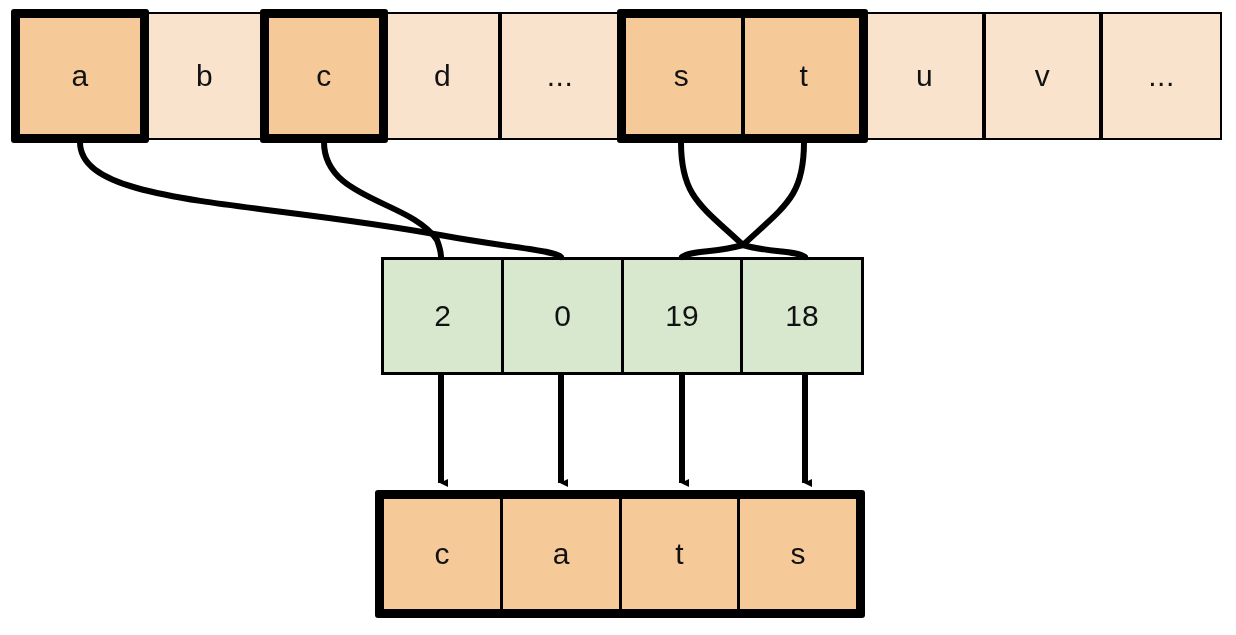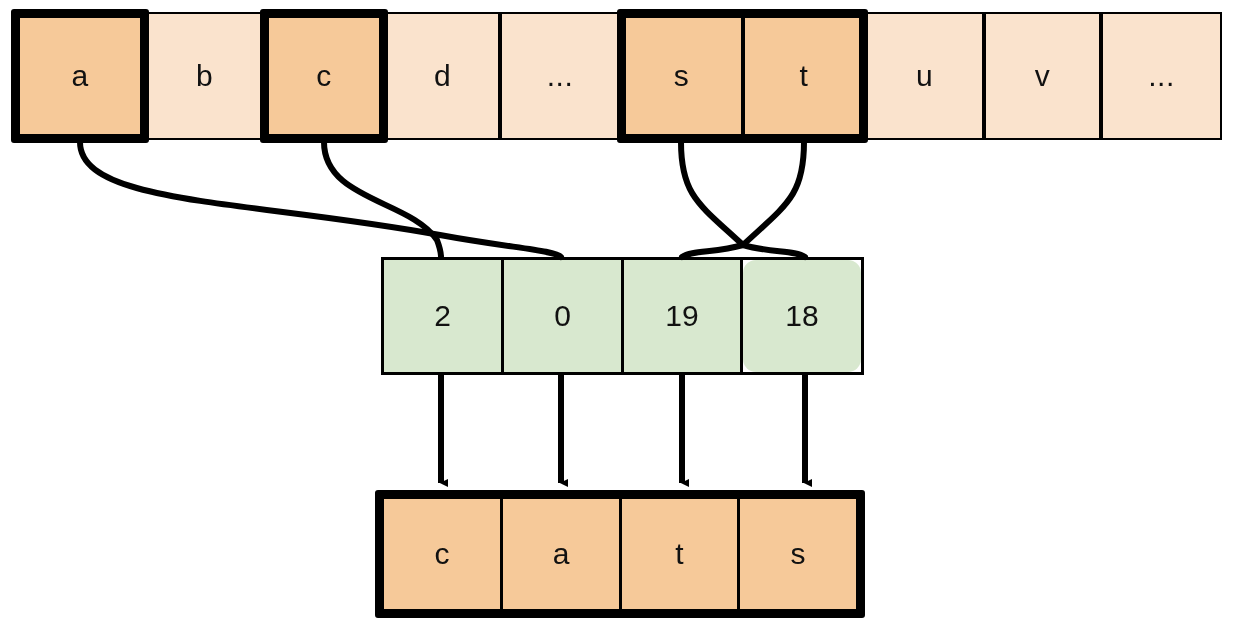--- a/index.html
+++ b/index.html
@@ -145,21 +145,21 @@
   <div class="index-array" style="left:381px; top:257px; width:483px; height:118px;">
     <div class="index-cell" style="width:120px;">
       <span>2</span>
     </div>
     <div class="index-cell" style="width:120px;">
       <span>0</span>
     </div>
     <div class="index-cell" style="width:119px;">
       <span>19</span>
     </div>
-    <div class="index-cell" style="width:118px;border-radius:13px;">
+    <div class="index-cell" style="width:118px;">
       <span>18</span>
     </div>
   </div>
 
   <div class="output-array" style="left:375px; top:490px; width:490px; height:128px;">
     <div class="output-cell" style="width:119px;">
       <span>c</span>
     </div>
     <div class="output-cell" style="width:119px;">
       <span>a</span>

